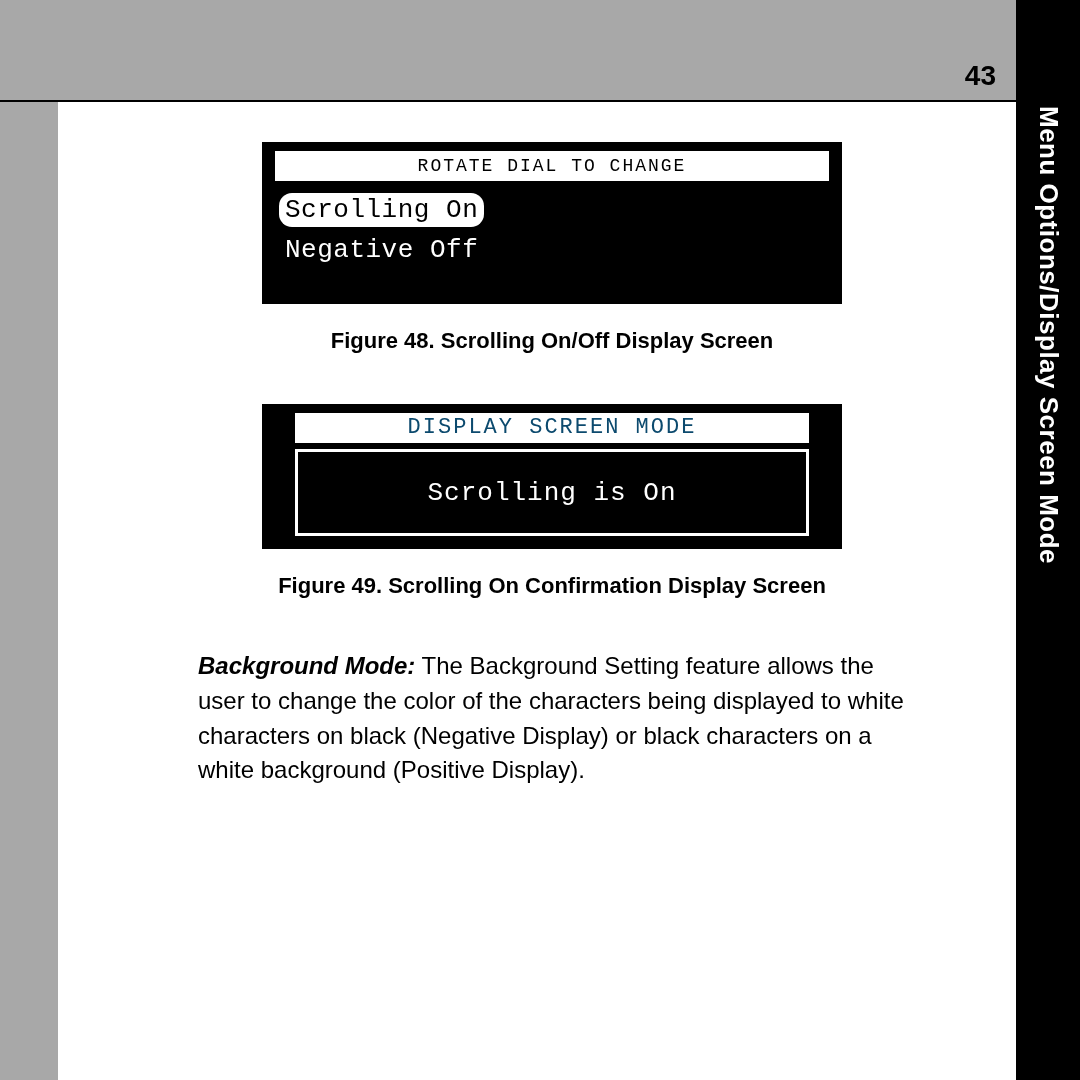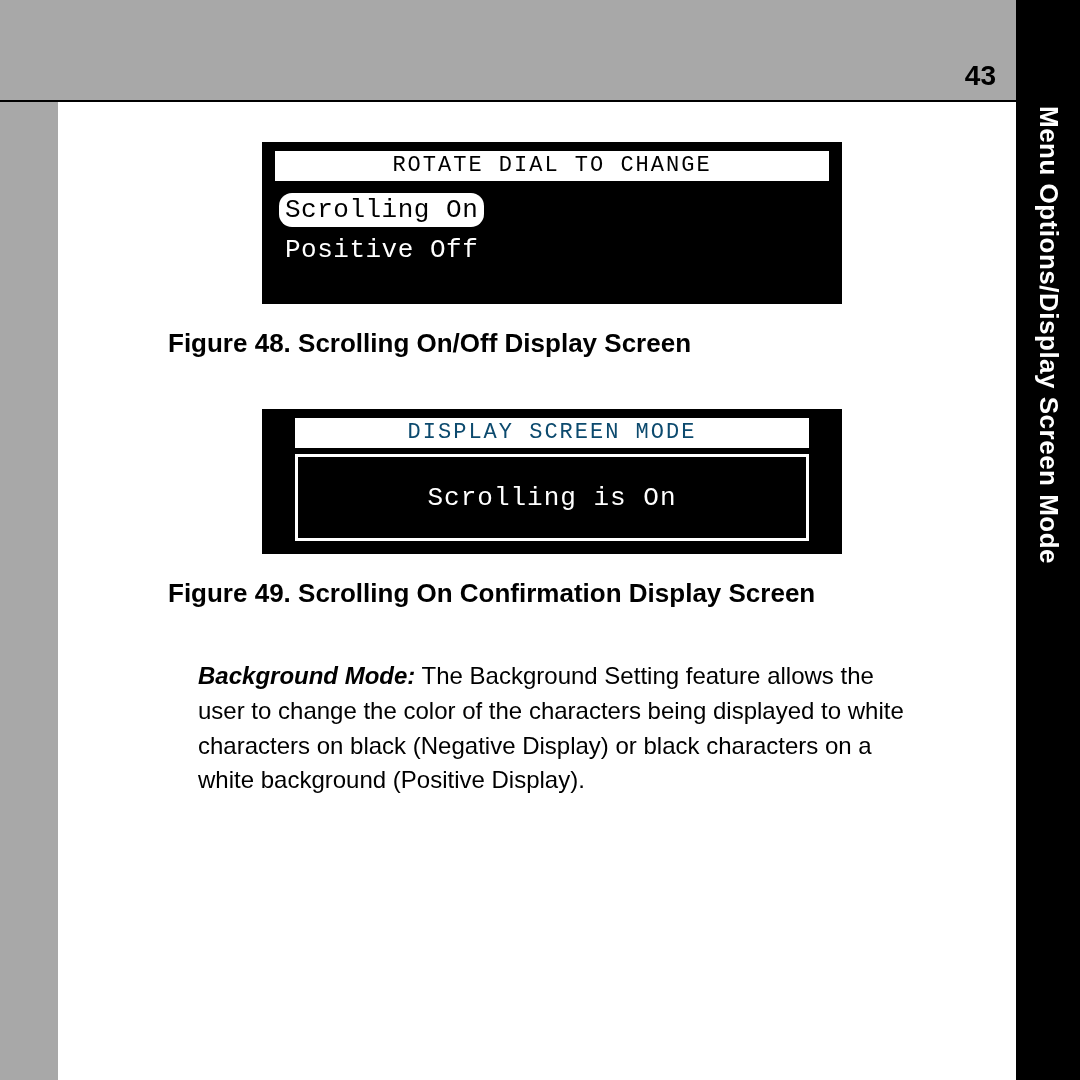--- a/index.html
+++ b/index.html
@@ -60,21 +60,21 @@
     margin: 0 auto 24px auto;
     border: 3px solid #000;
     background: #000;
     padding: 0;
     position: relative;
   }
   .lcd-header {
     background: #fff;
     color: #000;
     font-family: "Courier New", monospace;
-    font-size: 22px;
+    font-size: 18px;
     letter-spacing: 2px;
     padding: 4px 0 4px 0;
     margin: 6px 10px 0 10px;
     text-align: center;
     position: relative;
     height: 30px;
     line-height: 22px;
   }
   .lcd-body {
     background: #000;
@@ -85,22 +85,23 @@
     font-family: "Courier New", monospace;
     font-size: 26px;
     letter-spacing: 0.5px;
     padding: 2px 6px;
     display: inline-block;
     margin-bottom: 6px;
   }
   .opt-sel { background: #fff; color: #000; border-radius: 13px; }
   .opt-unsel { color: #fff; }
   .caption {
+    text-align: center;
     font-weight: bold;
-    font-size: 26px;
+    font-size: 22px;
     margin: 12px 0 50px 0;
   }
   .lcd2-outer {
     width: 580px;
     margin: 0 auto 24px auto;
     background: #000;
     border: 3px solid #000;
     padding: 0;
   }
   .lcd2-header-wrap {
@@ -155,21 +156,21 @@
   <div class="side-tab-text">Menu Options/Display Screen Mode</div>
 
   <div class="pagenum">43</div>
 
   <div class="content">
 
     <div class="lcd-outer">
       <div class="lcd-header">ROTATE DIAL TO CHANGE</div>
       <div class="lcd-body">
         <div><span class="opt opt-sel">Scrolling On</span></div>
-        <div><span class="opt opt-unsel">Positive Off</span></div>
+        <div><span class="opt opt-unsel">Negative Off</span></div>
       </div>
     </div>
     <div class="caption">Figure 48. Scrolling On/Off Display Screen</div>
 
     <div class="lcd2-outer">
       <div class="lcd2-header-wrap">
         <div class="lcd2-header">DISPLAY SCREEN MODE</div>
       </div>
       <div class="lcd2-body-wrap">
         <div class="lcd2-msg">Scrolling is On</div>

